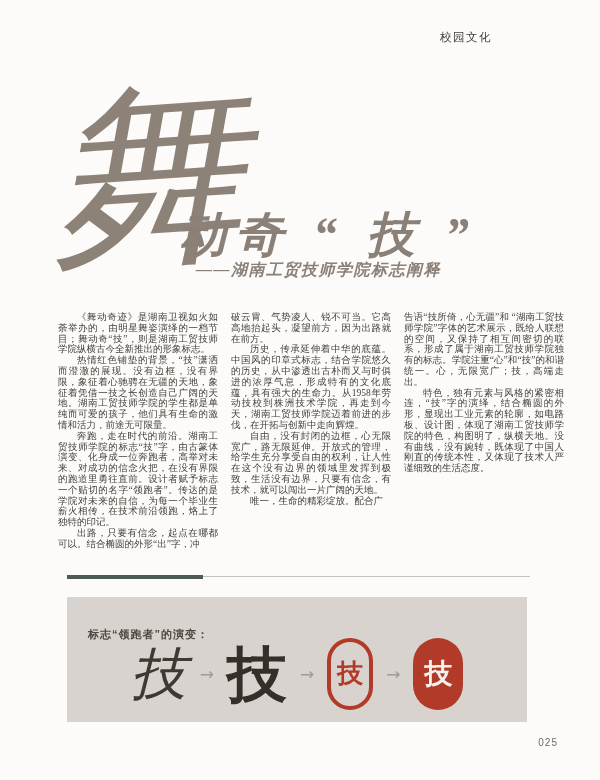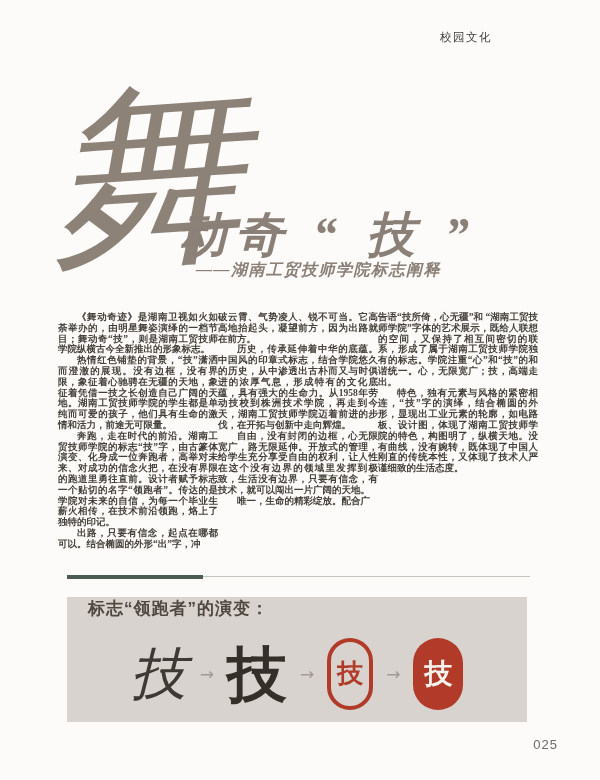--- a/index.html
+++ b/index.html
@@ -33,21 +33,21 @@
     color:#8b8077; letter-spacing:9px; white-space:nowrap;
   }
   .subtitle{
     position:absolute; left:196px; top:260px;
     font-size:16px; font-weight:bold; font-style:italic;
     color:#8b8077; letter-spacing:1.5px; white-space:nowrap;
   }
   
   .columns{
     position:absolute; left:58px; top:312px; width:506px;
-    display:flex; font-weight:bold;
+    display:flex; gap:13px;
   }
   .col{ width:160px; }
   .col p{
     font-size:9.5px; line-height:10.8px;
     color:#44403a; text-align:justify;
     text-indent:2em;
   }
   .col p.cont{ text-indent:0; }
   
   .divider{
@@ -55,23 +55,23 @@
     display:flex; align-items:center;
   }
   .divider .thick{ width:136px; height:4px; background:#4d5b52; }
   .divider .thin{ flex:1; height:1px; background:#c6c2bc; }
   
   .evolution-box{
     position:absolute; left:67px; top:597px; width:460px; height:125px;
     background:#d8d3ce;
   }
   .evo-label{
-    position:absolute; left:21px; top:0;
+    position:absolute; left:21px; top:30px;
     font-family:"Liberation Sans", sans-serif;
-    font-size:17px; font-weight:bold; color:#4e4841; letter-spacing:1px;
+    font-size:11px; font-weight:bold; color:#4e4841; letter-spacing:1px;
   }
   .evo-row{
     position:absolute; left:0; right:0; top:32px; height:90px;
     display:flex; align-items:center; justify-content:center; gap:13px;
   }
   .stage{ display:inline-flex; align-items:center; justify-content:center; }
   .s1{
     font-size:56px; line-height:1; color:#3e3933;
     font-family:"DejaVu Serif", serif; font-style:italic;
   }
@@ -89,21 +89,21 @@
   }
   .s4 .inner{ font-size:28px; font-weight:bold; color:#f6f2ee; line-height:1; }
   .arrow{
     font-size:17px; color:#a19b93; line-height:1;
     font-family:"DejaVu Sans", sans-serif;
   }
   
   .page-number{
     position:absolute; top:737px; right:42px;
     font-family:"Liberation Sans", sans-serif;
-    font-size:13px; color:#6e6a66; letter-spacing:1px;
+    font-size:10px; color:#6e6a66; letter-spacing:1px;
   }
 </style>
 </head>
 <body>
 
 <div class="page">
 
   <span class="header-text">校园文化</span>
 
   <div>

